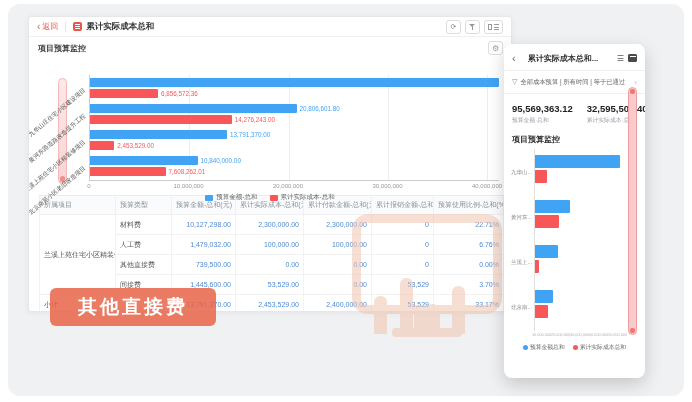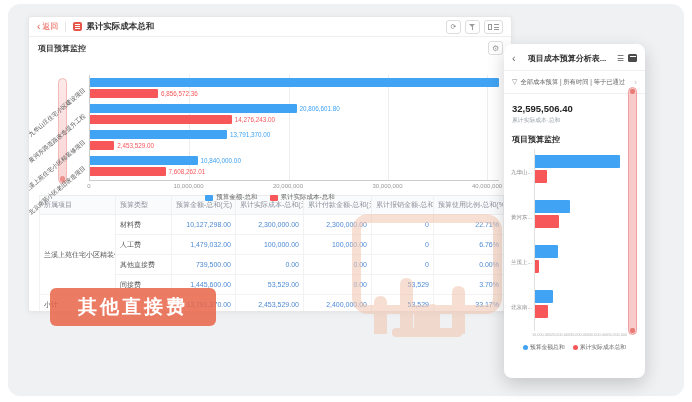--- a/index.html
+++ b/index.html
@@ -285,32 +285,36 @@
   <div class="wm-base"></div>
 </div>
 
 <div class="overlay-label">
   <span>其他直接费</span>
 </div>
 
 <div class="panel">
   <div class="p-head">
     <span class="p-back">‹</span>
-    <span class="p-title">项目成本预算分析表...</span>
+    <span class="p-title">累计实际成本总和...</span>
     <span class="p-ico">☰</span>
     <span class="p-ico-card"></span>
   </div>
   <div class="p-div"></div>
   <div class="p-filter">
     <span class="p-funnel">▽</span>
     <span class="p-ftext">全部成本预算 | 所有时间 | 等于已通过</span>
     <span class="p-chev">›</span>
   </div>
   <div class="p-div"></div>
   <div class="p-stats">
+    <div>
+      <div class="p-stat-val">95,569,363.12</div>
+      <div class="p-stat-lab">预算金额·总和</div>
+    </div>
     <div>
       <div class="p-stat-val">32,595,506.40</div>
       <div class="p-stat-lab">累计实际成本·总和</div>
     </div>
   </div>
   <div class="p-sec">项目预算监控</div>
   <div class="p-chart">
     <div class="p-plotarea" id="pc-plot">
         <div class="pc-group" style="top: 3px; height: 40px;">
           <div class="pc-bar" style="top: 3px; width: 96.4065%; background: rgb(65, 163, 243);"></div>

